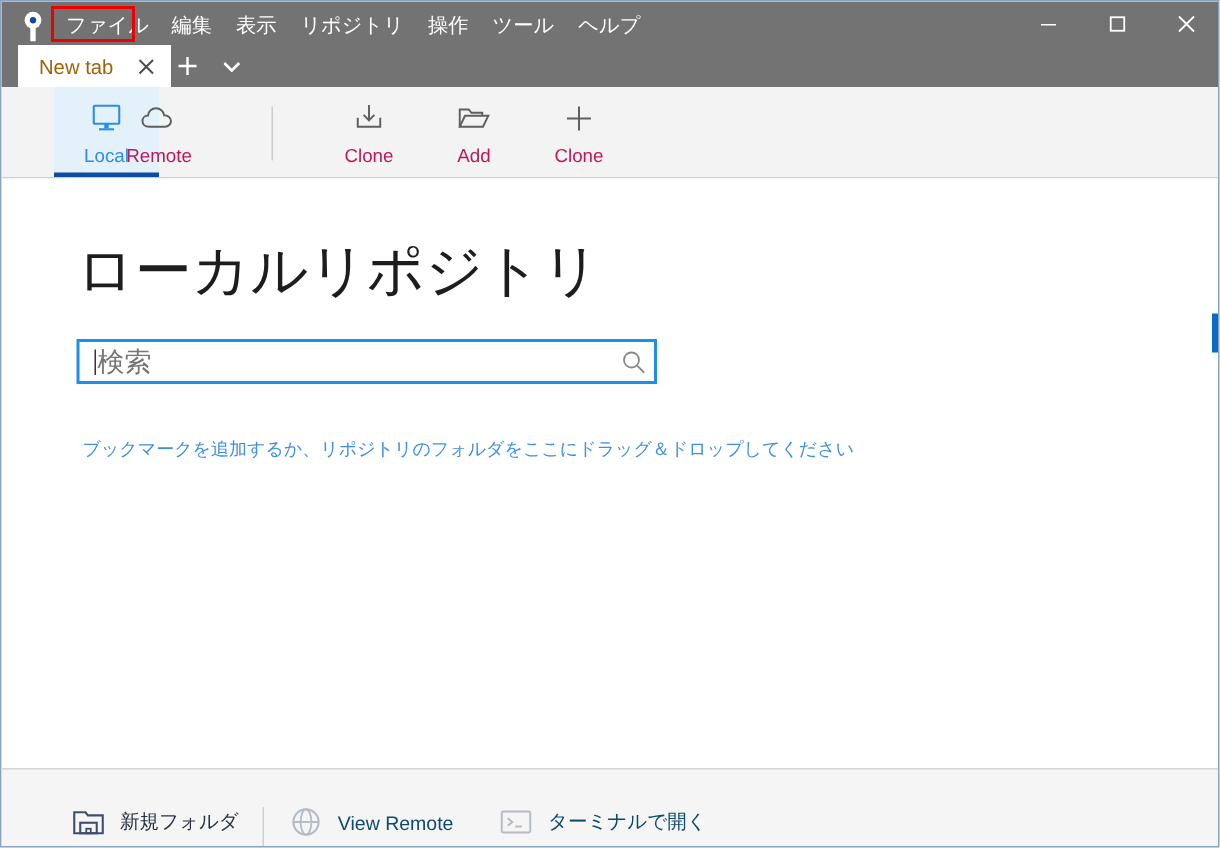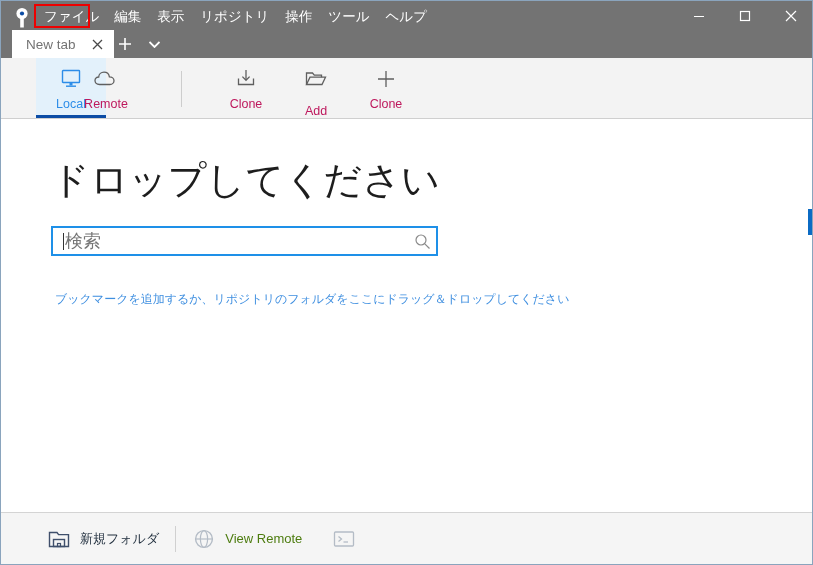--- a/index.html
+++ b/index.html
@@ -90,21 +90,21 @@
   .tab {
     position: absolute;
     left: 11px; top: 0px;
     height: 28px;
     background: #ffffff;
     display: flex;
     align-items: center;
     padding: 0 8px 0 14px;
   }
   .tab-label {
-    color: #737373;
+    color: #a16207;
     font-size: 13.5px;
     white-space: nowrap;
   }
   .tab-close {
     margin-left: 14px;
     width: 16px; height: 16px;
     display: flex; align-items: center; justify-content: center;
     color: #4a4a4a;
   }
   .tab-newbtn {
@@ -238,40 +238,40 @@
 
   
   .bottombar {
     position: absolute;
     left: 0; bottom: 0;
     width: 811px;
     height: 51px;
     background: #f5f5f5;
     border-top: 1px solid #d4d4d4;
     display: flex;
-    align-items: center;
+    align-items: flex-end;
   }
   .bb-item {
     display: flex;
     align-items: center;
     height: 32px;
     white-space: nowrap;
   }
   .bb-item .bb-ico {
     width: 24px; height: 22px;
     display: flex; align-items: center; justify-content: center;
   }
   .bb-item .bb-lbl {
     margin-left: 9px;
     font-size: 13px;
   }
   .bb-item.enabled .bb-ico { color: #3f4f6b; }
   .bb-item.enabled .bb-lbl { color: #22303f; }
   .bb-item.disabled .bb-ico { color: #b4bcc6; }
-  .bb-item.disabled .bb-lbl { color: #4d7c0f; }
+  .bb-item.disabled .bb-lbl { color: #0c4a6e; }
   .bb-divider {
     width: 1px; height: 26px;
     background: #d0d0d0;
     margin: 0 16px;
   }
 </style>
 </head>
 <body>
 
 <div id="app">
@@ -366,21 +366,21 @@
       <span class="tb-ico">
         <svg width="22" height="22" viewBox="0 0 22 22">
           <path d="M11 2 V12" stroke="currentColor" stroke-width="1.3" fill="none"></path>
           <path d="M7.4 8.6 L11 12.3 L14.6 8.6" stroke="currentColor" stroke-width="1.3" fill="none"></path>
           <path d="M3.5 10.5 V16.5 H18.5 V10.5" stroke="currentColor" stroke-width="1.3" fill="none"></path>
         </svg>
       </span>
       <span class="tb-lbl">Clone</span>
     </div>
 
-    <div class="tb-item" style="left:280px;justify-content:space-between;">
+    <div class="tb-item" style="left:280px;">
       <span class="tb-ico">
         <svg width="24" height="20" viewBox="0 0 24 20">
           <path d="M2.5 15.5 V4 H8.5 L10.3 6.2 H17.5 V8.2" fill="none" stroke="currentColor" stroke-width="1.3"></path>
           <path d="M2.5 15.5 L6 8.2 H21.5 L18 15.5 Z" fill="none" stroke="currentColor" stroke-width="1.3"></path>
         </svg>
       </span>
       <span class="tb-lbl">Add</span>
     </div>
 
     <div class="tb-item" style="left:350px;">
@@ -388,21 +388,21 @@
         <svg width="22" height="22" viewBox="0 0 22 22">
             <path d="M11 3 V19 M3 11 H19" stroke="currentColor" stroke-width="1.3" fill="none"></path>
           </svg>
       </span>
       <span class="tb-lbl">Clone</span>
     </div>
   </div>
 
   <div class="content">
 
-    <div class="page-title">ドロップしてください</div>
+    <div class="page-title">ローカルリポジトリ</div>
 
     <div class="search-wrap">
       <span class="search-caret"></span>
       <span class="search-ph">検索</span>
       <span class="search-ico">
         <svg width="17" height="17" viewBox="0 0 17 17">
           <circle cx="7" cy="7" r="5" fill="none" stroke="currentColor" stroke-width="1.2"></circle>
           <path d="M10.8 10.8 L15.5 15.5" stroke="currentColor" stroke-width="1.2" fill="none"></path>
         </svg>
       </span>
@@ -440,16 +440,17 @@
     </div>
 
     <div class="bb-item disabled" style="margin-left:30px;">
       <span class="bb-ico">
         <svg width="22" height="18" viewBox="0 0 22 18">
           <rect x="1.5" y="2" width="19" height="14" rx="1" fill="none" stroke="currentColor" stroke-width="1.3"></rect>
           <path d="M5.5 6.5 L8.5 9 L5.5 11.5" stroke="currentColor" stroke-width="1.3" fill="none"></path>
           <path d="M10.5 12 H15" stroke="currentColor" stroke-width="1.3" fill="none"></path>
         </svg>
       </span>
+      <span class="bb-lbl">ターミナルで開く</span>
     </div>
   </div>
 
 </div>
 
 </body></html>

